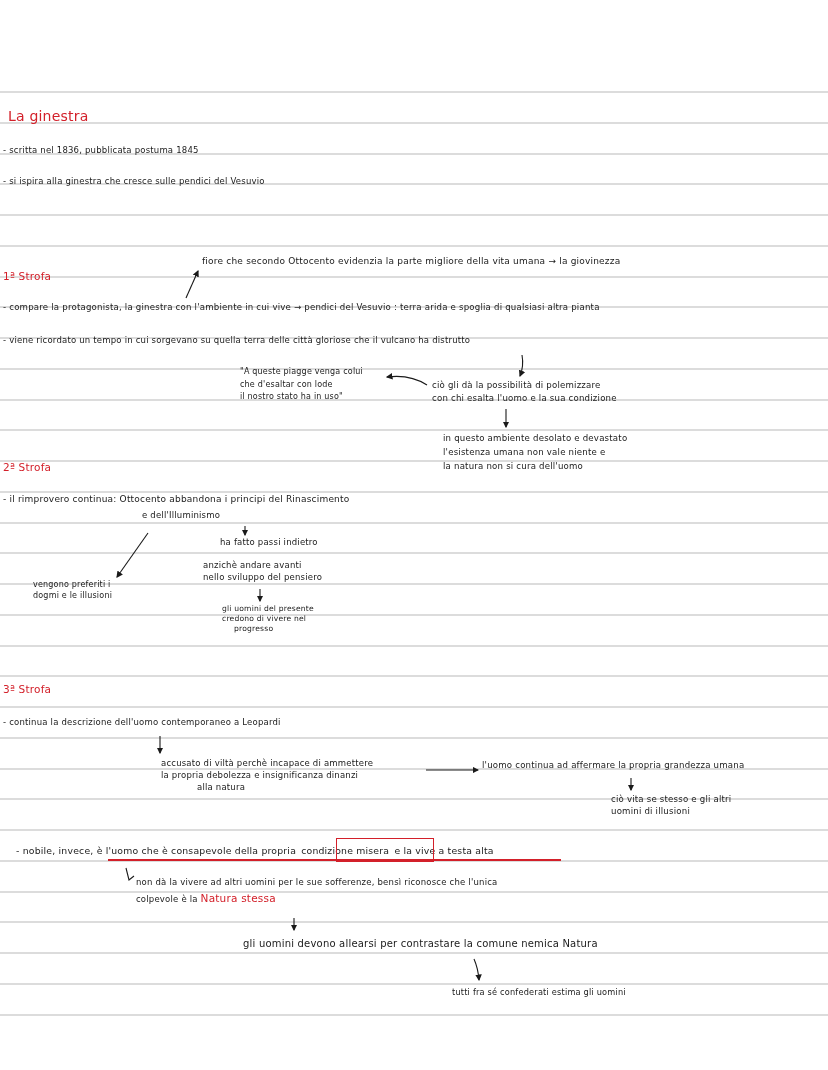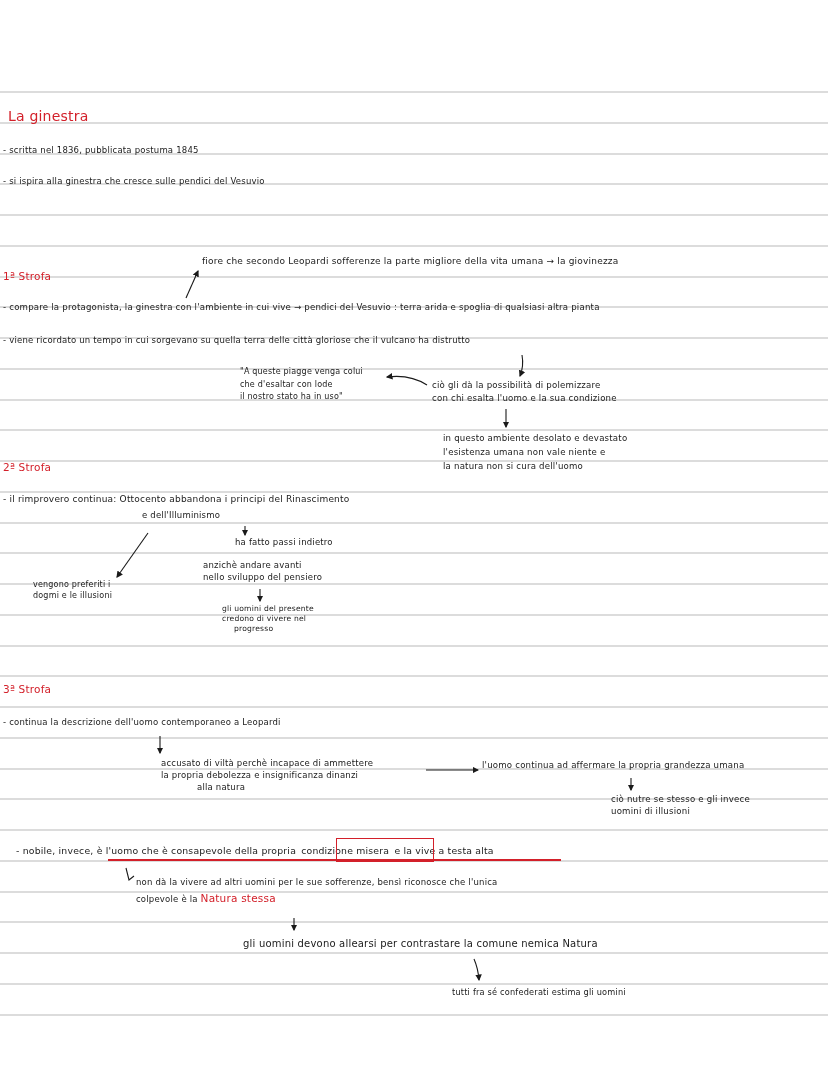--- a/index.html
+++ b/index.html
@@ -64,21 +64,21 @@
       <div class="rule" style="top: 982.8px;"></div>
       <div class="rule" style="top: 1013.5px;"></div>
     </div>
 
   <div class="t title red" style="left:8px; top:108px;">La ginestra</div>
 
   <div class="t sm" style="left:3px; top:145px;">- scritta nel 1836, pubblicata postuma 1845</div>
   <div class="t sm" style="left:3px; top:176px;">- si ispira alla ginestra che cresce sulle pendici del Vesuvio</div>
 
   <div class="t hd red" style="left:3px; top:270px;"><span>1ª Strofa</span></div>
-  <div class="t sm" style="left:202px; top:256px; font-size:9px;">fiore che secondo Leopardi sofferenze la parte migliore della vita umana → la giovinezza</div>
+  <div class="t sm" style="left:202px; top:256px; font-size:9px;">fiore che secondo Ottocento evidenzia la parte migliore della vita umana → la giovinezza</div>
   <div class="t sm" style="left:3px; top:302px; font-size:8.6px;">- compare la protagonista, la ginestra con l'ambiente in cui vive → pendici del Vesuvio : terra arida e spoglia di qualsiasi altra pianta</div>
   <div class="t sm" style="left:3px; top:335px;">- viene ricordato un tempo in cui sorgevano su quella terra delle città gloriose che il vulcano ha distrutto</div>
 
   <div class="t sm" style="left:240px; top:366px; font-size:8px; line-height:12.5px;">
     <div>"A queste piagge venga colui</div>
     <div>che d'esaltar con lode</div>
     <div>il nostro stato ha in uso"</div>
   </div>
   <div class="t sm" style="left:432px; top:379px; font-size:8.6px; line-height:12.5px;">
     <div>ciò gli dà la possibilità di polemizzare</div>
@@ -91,42 +91,42 @@
   </div>
 
   <div class="t hd red" style="left:3px; top:461px;">2ª Strofa</div>
   <div class="t sm" style="left:3px; top:494px; font-size:9px;">- il rimprovero continua: Ottocento abbandona i principi del Rinascimento</div>
   <div class="t sm" style="left:142px; top:510px;">e dell'Illuminismo</div>
 
   <div class="t sm" style="left:33px; top:579px; font-size:8px; line-height:11px;">
     <div>vengono preferiti i</div>
     <div>dogmi e le illusioni</div>
   </div>
-  <div class="t sm" style="left:203px; top:537px;padding-left:32px;">ha fatto passi indietro</div>
+  <div class="t sm" style="left:188px; top:537px;padding-left:32px;">ha fatto passi indietro</div>
   <div class="t sm" style="left:203px; top:559px; line-height:12px;">
     <div>anzichè andare avanti</div>
     <div>nello sviluppo del pensiero</div>
   </div>
   <div class="t sm" style="left:222px; top:604px; font-size:7.6px; line-height:10px;">
     <div>gli uomini del presente</div>
     <div>credono di vivere nel</div>
     <div style="padding-left:12px;">progresso</div>
   </div>
 
   <div class="t hd red" style="left:3px; top:683px;">3ª Strofa</div>
   <div class="t sm" style="left:3px; top:717px;">- continua la descrizione dell'uomo contemporaneo a Leopardi</div>
 
   <div class="t sm" style="left:161px; top:757px; line-height:12px;">
     <div>accusato di viltà perchè incapace di ammettere</div>
     <div>la propria debolezza e insignificanza dinanzi</div>
     <div style="padding-left:36px;">alla natura</div>
   </div>
   <div class="t sm" style="left:482px; top:760px; font-size:8.6px;">l'uomo continua ad affermare la propria grandezza umana</div>
   <div class="t sm" style="left:611px; top:793px; font-size:8.6px; line-height:12px;">
-    <div>ciò nutre se stesso e gli invece</div>
+    <div>ciò vita se stesso e gli altri</div>
     <div>uomini di illusioni</div>
   </div>
 
   <div class="t" style="left:16px; top:845px; font-size:9.3px;">
     <span>- nobile, invece, è</span>
     <span>l'uomo che è consapevole della propria</span>
     <span style="padding:0 2px;">condizione misera</span>
     <span>e la vive a testa alta</span>
   </div>
   <div class="uline" style="left:108px; top:859px; width:453px;"></div>

